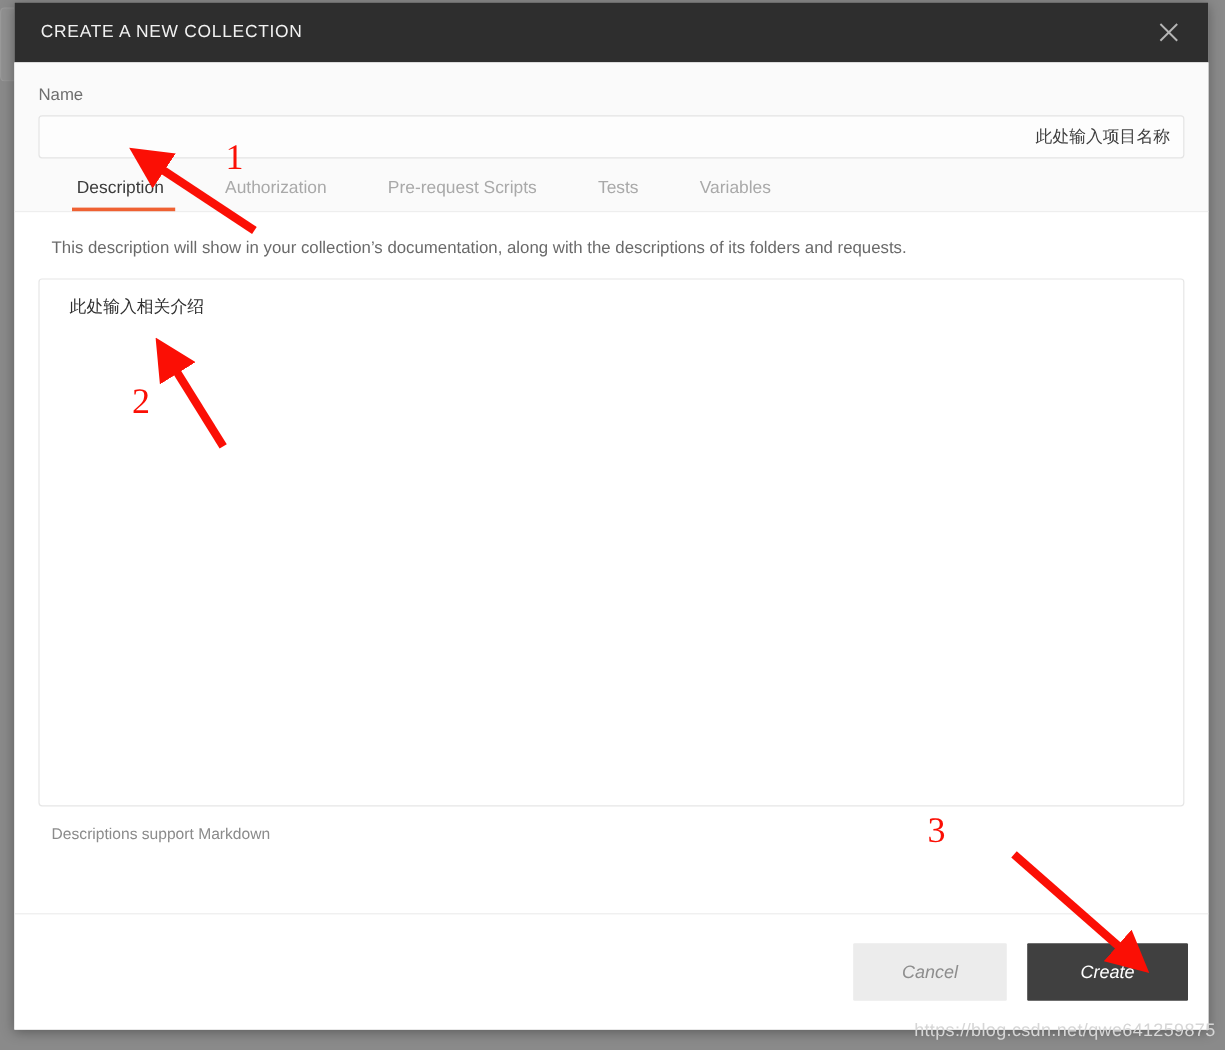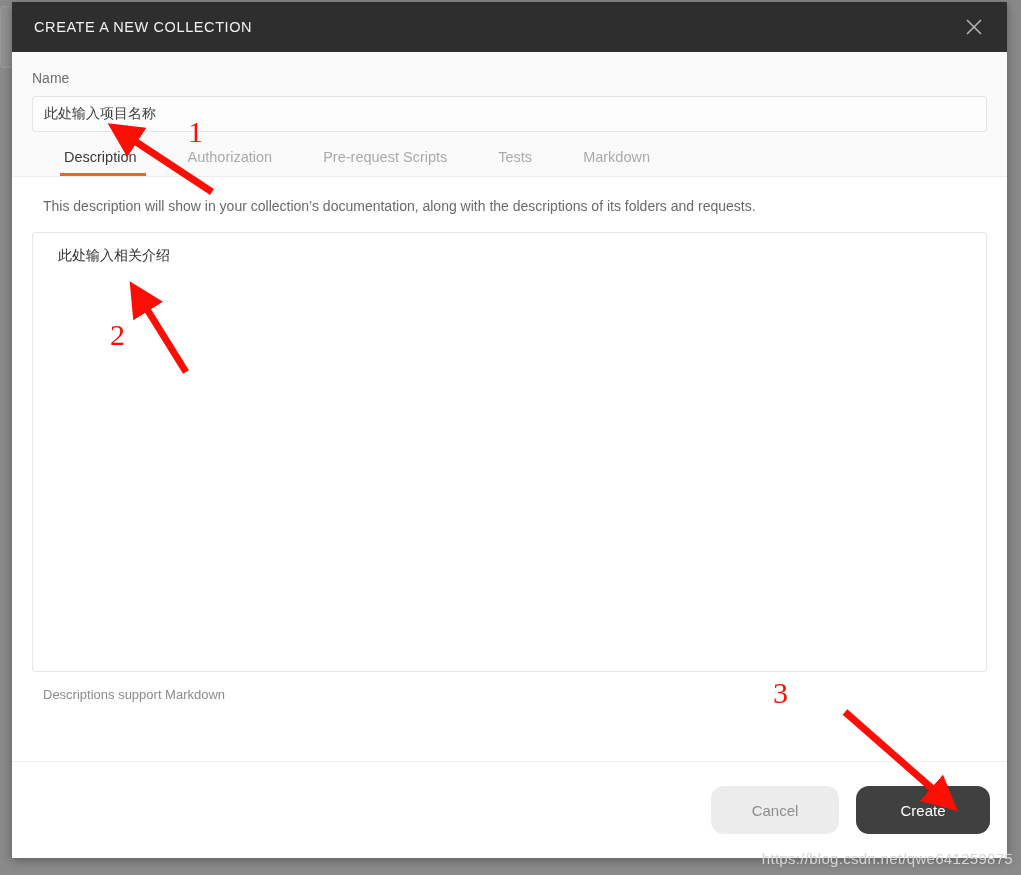--- a/index.html
+++ b/index.html
@@ -88,20 +88,21 @@
     width: 955px;
     height: 36px;
     padding: 0 11px;
     font-size: 14px;
     color: #3d3d3d;
     background: #fdfdfd;
     border: 1px solid #e4e4e4;
     border-radius: 3px;
     outline: none;
     font-family: "Liberation Sans", sans-serif;
+    text-align: right;
   }
 
   
   .tabs {
     display: flex;
     align-items: flex-end;
     height: 44px;
     padding-left: 20px;
     gap: 17px;
   }
@@ -168,24 +169,25 @@
     align-items: center;
     justify-content: flex-end;
     padding-right: 17px;
     gap: 17px;
     background: #ffffff;
   }
   .btn {
     height: 48px;
     min-width: 128px;
     border: none;
-    border-radius: 13px;
+    border-radius: 1px;
     font-size: 15px;
     cursor: pointer;
     font-family: "Liberation Sans", sans-serif;
+    font-style: italic;
   }
   .btn-cancel {
     background: #ececec;
     color: #8d8d8d;
     width: 124px;
   }
   .btn-create {
     background: #404040;
     color: #ffffff;
     width: 134px;
@@ -239,21 +241,21 @@
 
     <div class="name-section">
       <div class="name-label">Name</div>
       <input class="name-input" type="text" value="此处输入项目名称" style="">
 
       <div class="tabs">
         <div class="tab active">Description</div>
         <div class="tab">Authorization</div>
         <div class="tab">Pre-request Scripts</div>
         <div class="tab">Tests</div>
-        <div class="tab">Markdown</div>
+        <div class="tab">Variables</div>
       </div>
     </div>
 
     <div class="modal-body">
       <div class="desc-helper">This description will show in your collection’s documentation, along with the descriptions of its folders and requests.</div>
       <textarea class="desc-area" style="">此处输入相关介绍</textarea>
       <div class="markdown-note">Descriptions support Markdown</div>
     </div>
 
     <div class="modal-footer">

